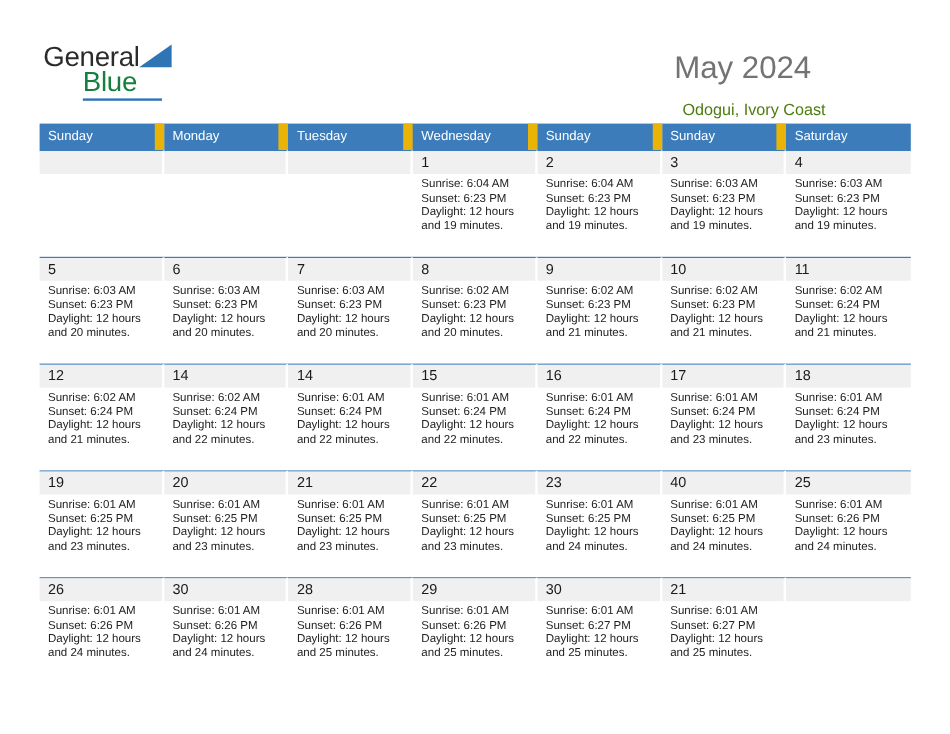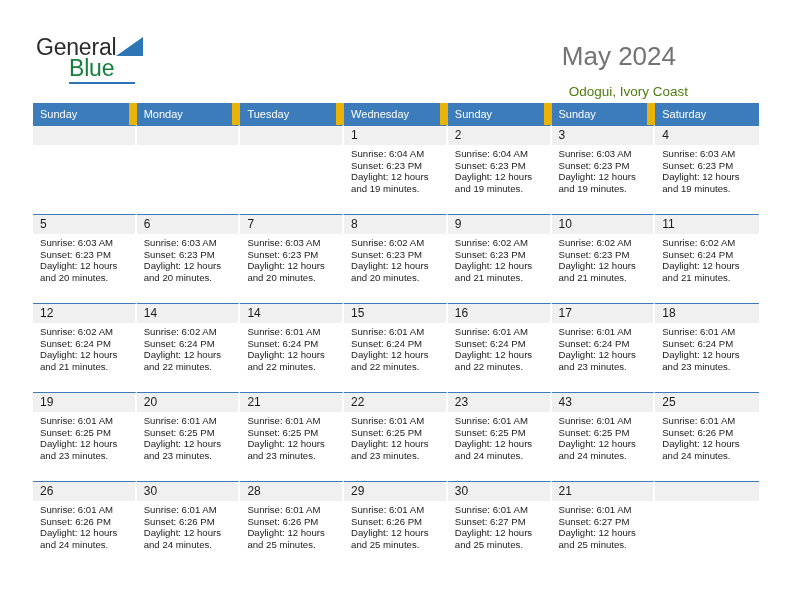--- a/index.html
+++ b/index.html
@@ -396,21 +396,21 @@
             <td>
               <div class="daynum">23</div>
               <div class="details">
                 <div>Sunrise: 6:01 AM</div>
                 <div>Sunset: 6:25 PM</div>
                 <div>Daylight: 12 hours</div>
                 <div>and 24 minutes.</div>
               </div>
             </td>
             <td>
-              <div class="daynum">43</div>
+              <div class="daynum">40</div>
               <div class="details">
                 <div>Sunrise: 6:01 AM</div>
                 <div>Sunset: 6:25 PM</div>
                 <div>Daylight: 12 hours</div>
                 <div>and 24 minutes.</div>
               </div>
             </td>
             <td>
               <div class="daynum">25</div>
               <div class="details">

